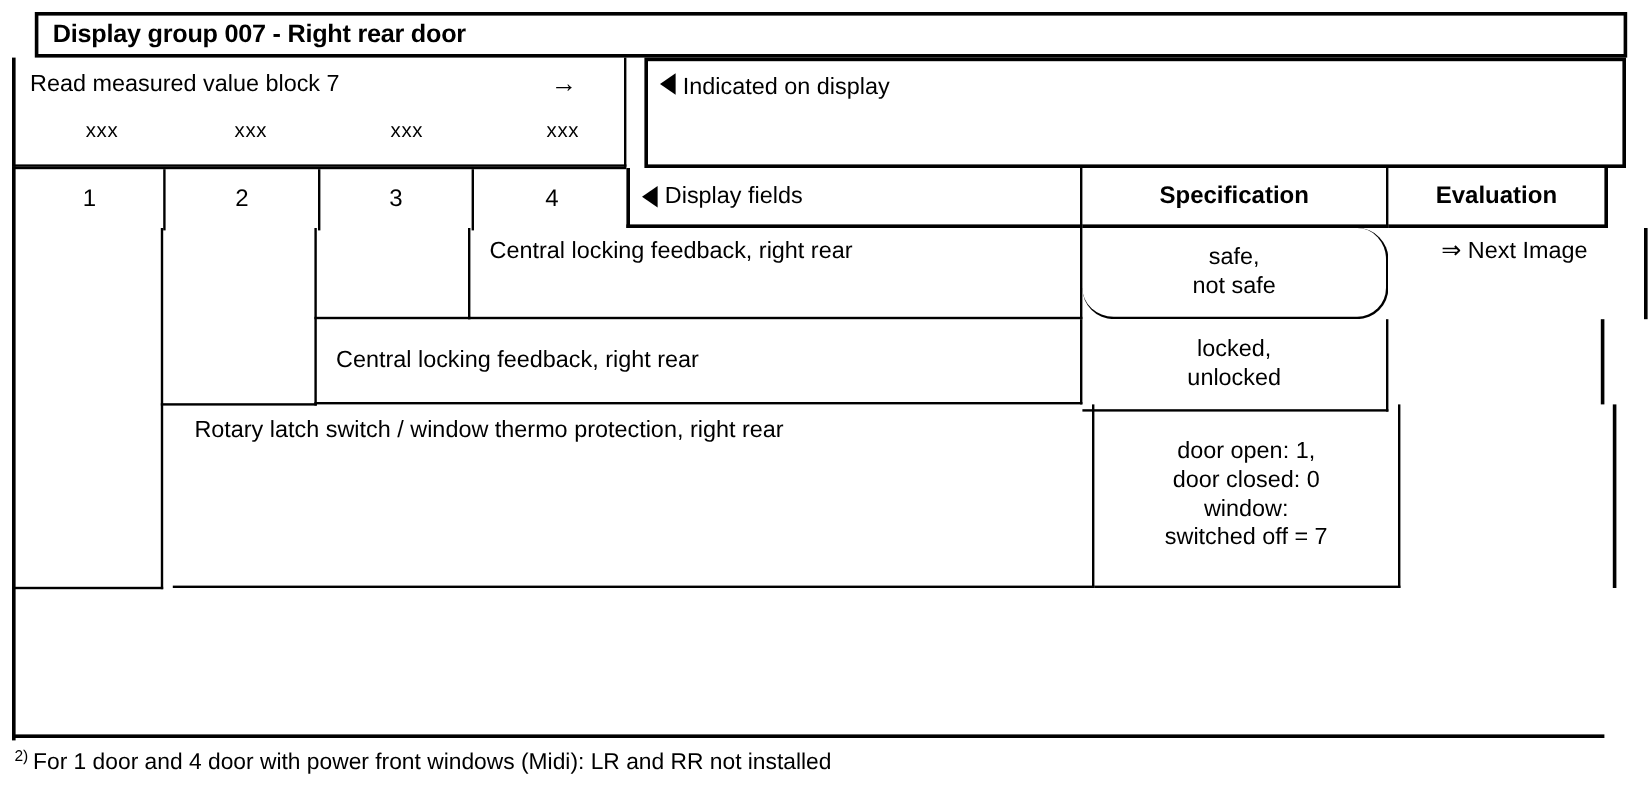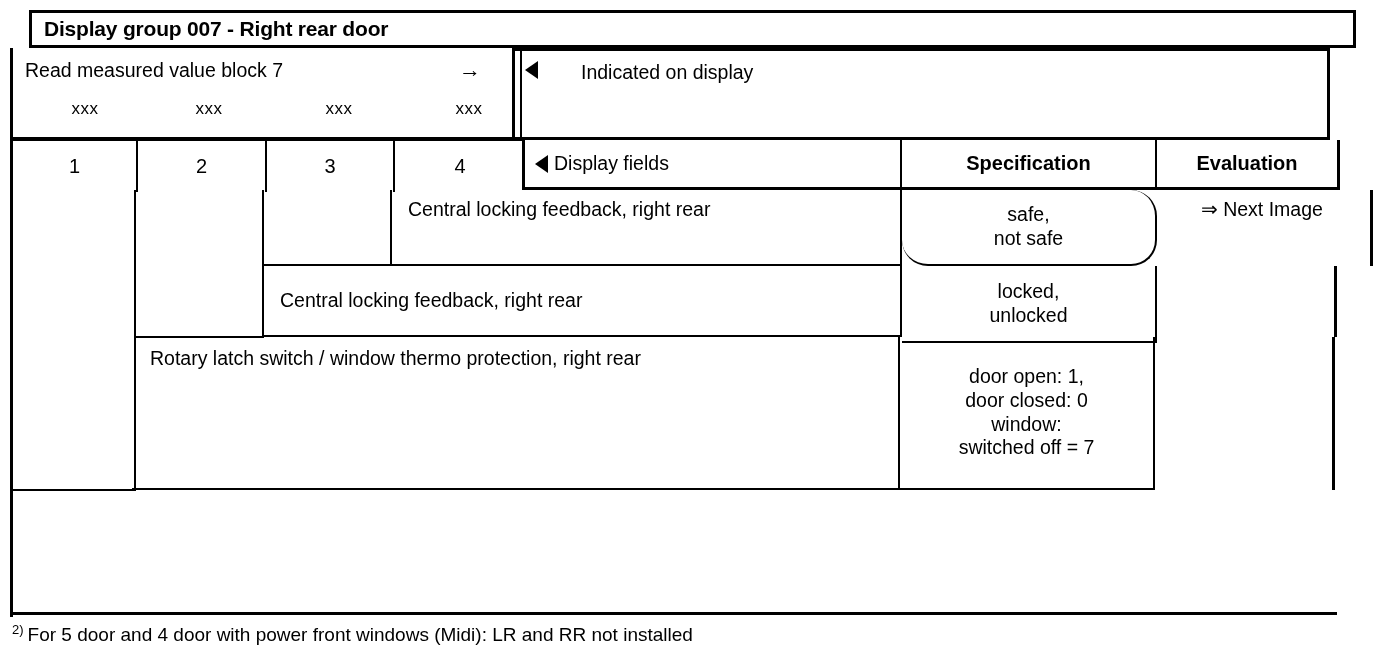--- a/index.html
+++ b/index.html
@@ -110,21 +110,21 @@
       <span class="t-xxx">xxx</span>
     </div>
     <div class="abs flexcc" style="left:262px; top:46px; width:128px; height:30px;">
       <span class="t-xxx">xxx</span>
     </div>
     <div class="abs flexcc" style="left:392px; top:46px; width:128px; height:30px;">
       <span class="t-xxx">xxx</span>
     </div>
   </div>
 
-  <div class="abs bd-t3 bd-l3 bd-r3 bd-b3 flexct" style="left:512px; top:48px; width:818px; height:92px; padding:10px 0 0 10px;gap:37px;">
+  <div class="abs bd-t3 bd-l3 bd-r3 bd-b3 flexct" style="left:537px; top:48px; width:818px; height:92px; padding:10px 0 0 10px;">
     <span class="tri-left"></span>
     <span class="t-norm">Indicated on display</span>
   </div>
 
   <div class="abs" style="left:522px; top:140px; width:744px; height:50px;">
 
     <div class="abs bd-l3 bd-b3 bd-r flexcv" style="left:0px; top:0px; width:380px; height:50px; padding-left:10px;">
       <span class="tri-left"></span>
       <span class="t-norm">Display fields</span>
     </div>
@@ -185,33 +185,33 @@
     <div class="abs bd-b bd-r flexcv" style="left:0px; top:0px; width:640px; height:71px; padding:0 10px 0 18px;">
       <span class="t-norm lh">Central locking feedback, right rear</span>
     </div>
     <div class="abs bd-b bd-r flexcol-c" style="left:640px; top:0px; width:255px; height:77px;">
       <span class="t-norm lh">locked,</span>
       <span class="t-norm lh">unlocked</span>
     </div>
     <div class="abs bd-r3" style="left:895px; top:0px; width:180px; height:71px;"></div>
   </div>
 
-  <div class="abs" style="left:132px; top:337px; width:960px; height:153px;">
+  <div class="abs" style="left:144px; top:337px; width:960px; height:153px;">
     <div class="abs bd-b bd-r flexct" style="left:0px; top:0px; width:768px; height:153px; padding:10px 14px 0 18px;">
       <span class="t-norm lh">Rotary latch switch / window thermo protection, right rear</span>
     </div>
     <div class="abs bd-b bd-r flexcol-c" style="left:768px; top:0px; width:255px; height:153px;justify-content:center;">
       <span class="t-norm lh">door open:  1,</span>
       <span class="t-norm lh">door closed:  0</span>
       <span class="t-norm lh">window:</span>
       <span class="t-norm lh">switched off = 7</span>
     </div>
     <div class="abs bd-r3" style="left:1023px; top:0px; width:180px; height:153px;"></div>
   </div>
 
 
   <div class="abs flexct" style="left:12px; top:622px; width:1200px; height:34px;">
     <span class="t-foot nowrap">
-      <span class="supn">2)</span><span style="margin-left:4px;">For 5 door and 4 door with power front windows (Midi): LR and RR not installed</span>
+      <span class="supn">2)</span><span style="margin-left:4px;">For 1 door and 4 door with power front windows (Midi): LR and RR not installed</span>
     </span>
   </div>
 
 </div>
 
 </body></html>

